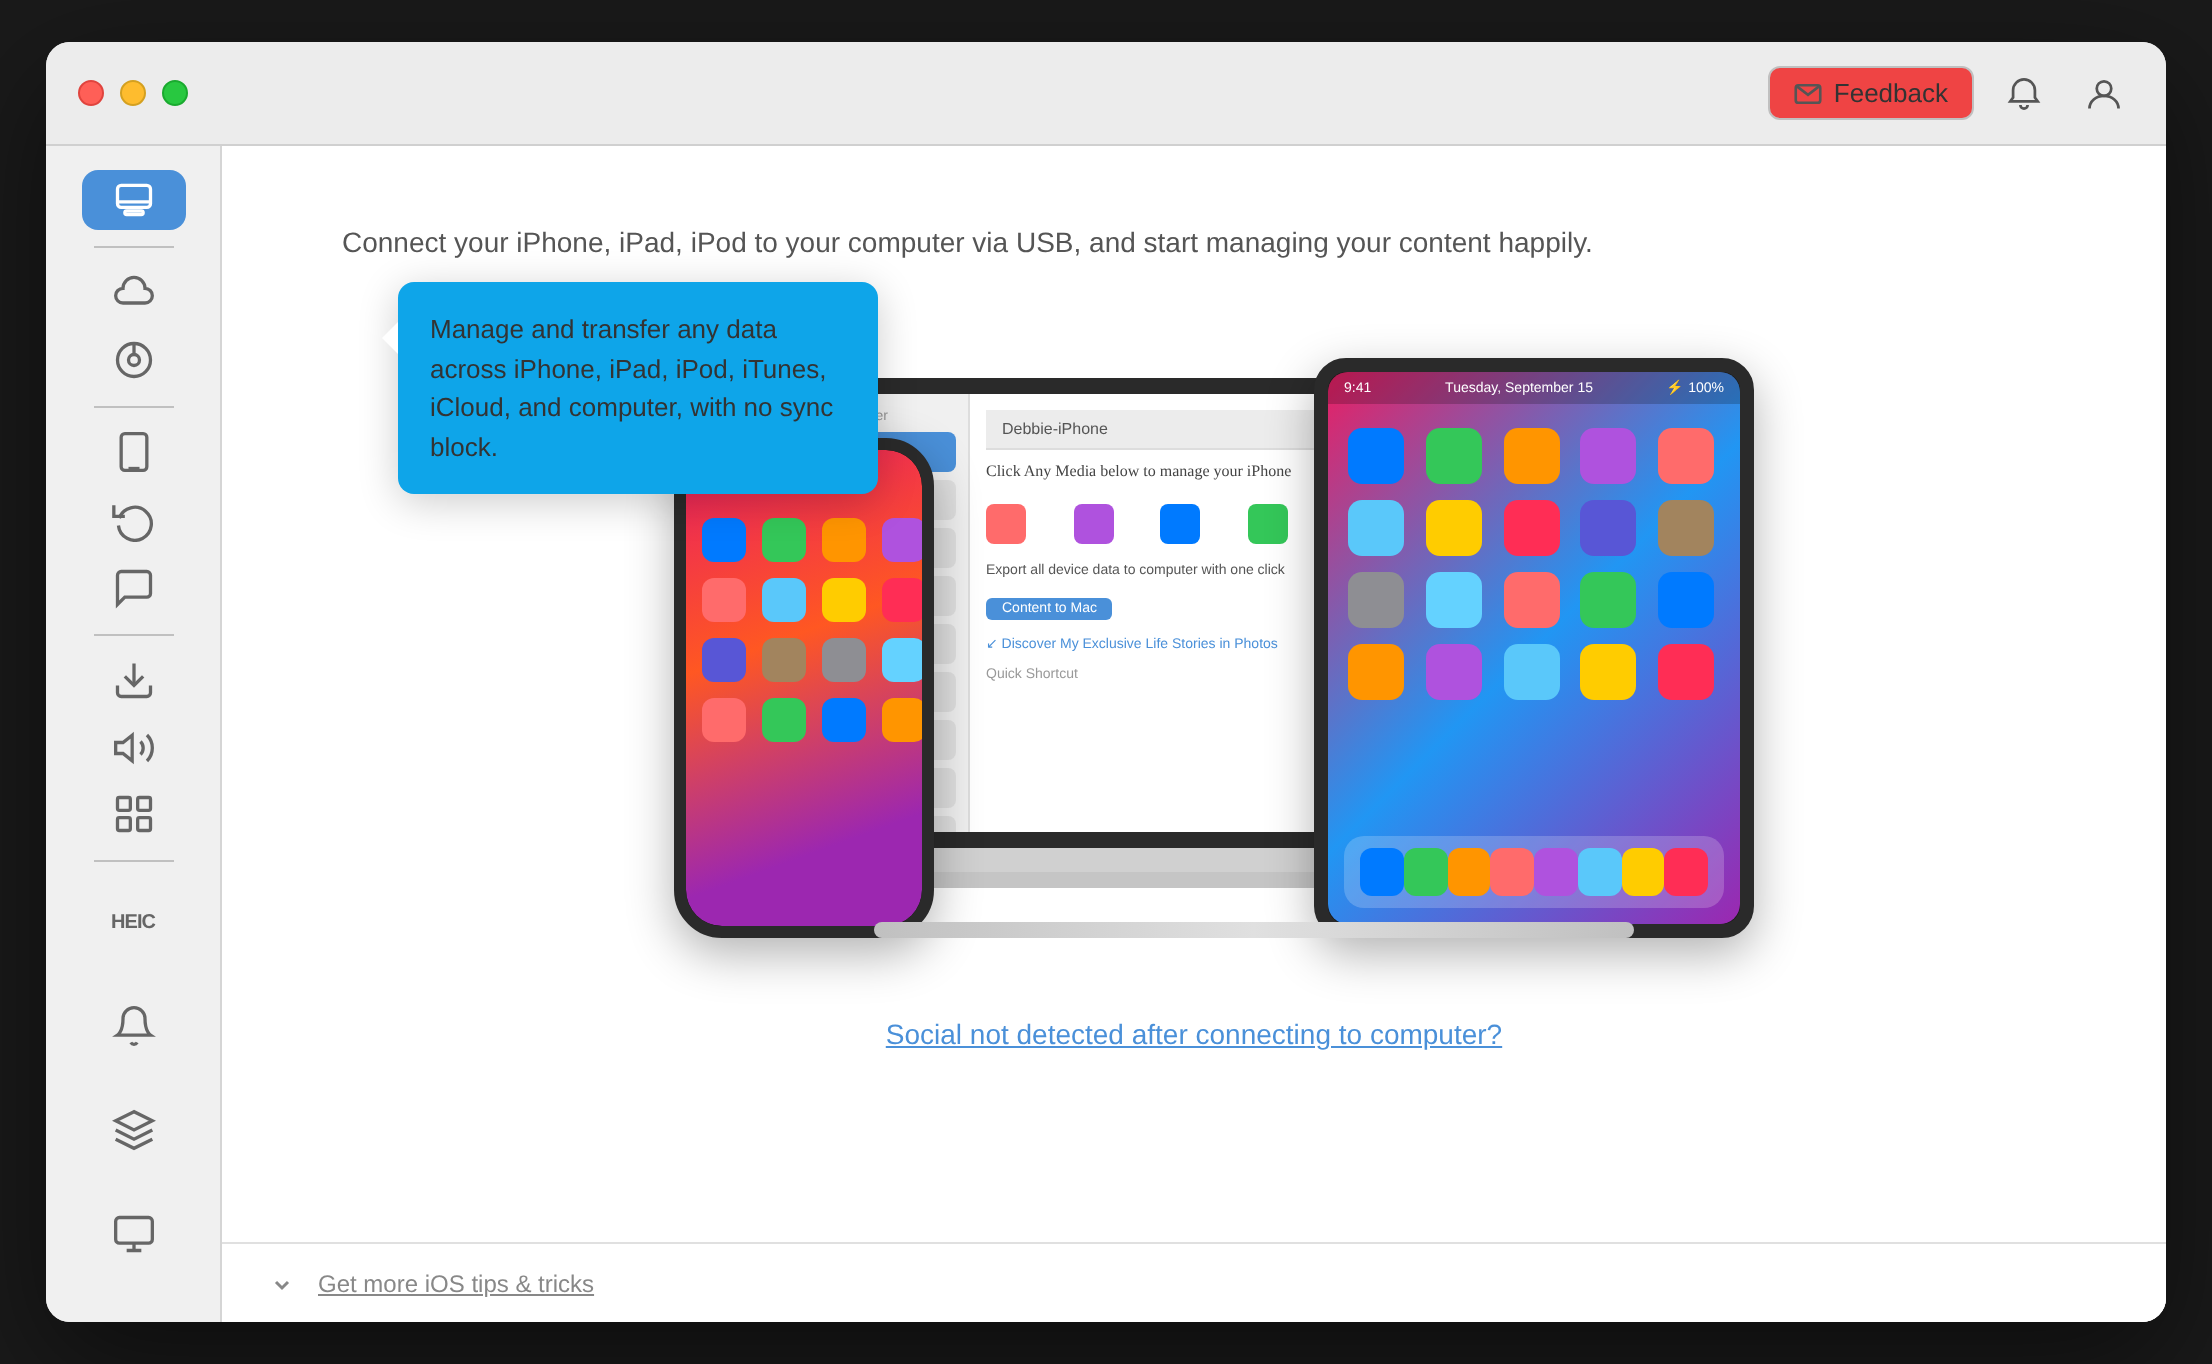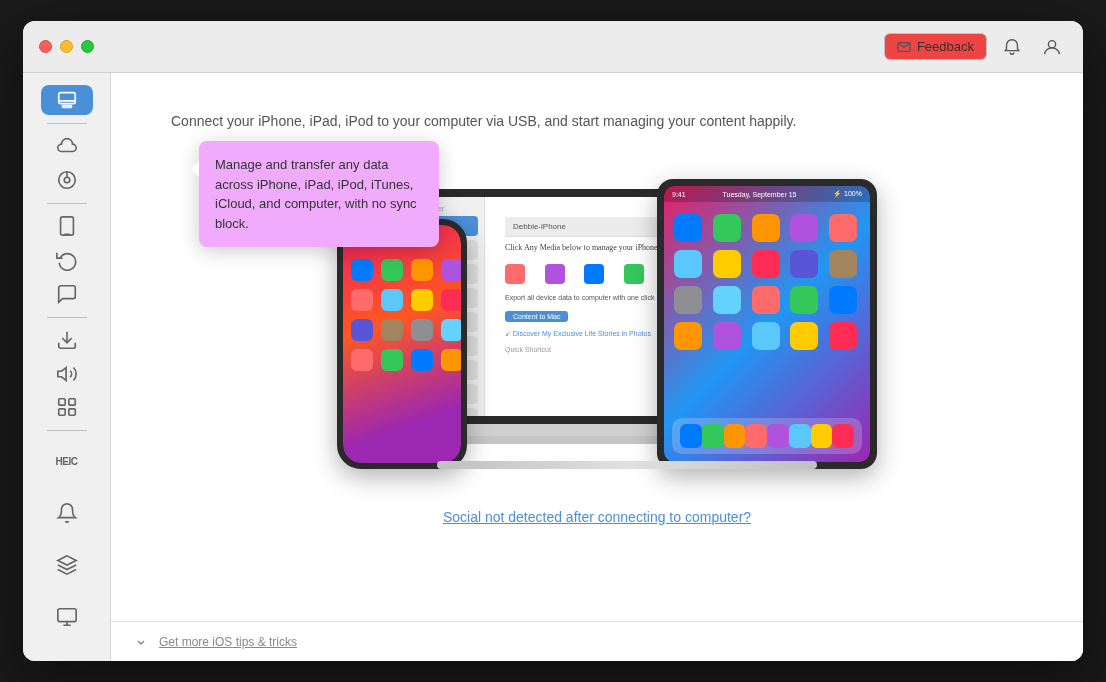--- a/index.html
+++ b/index.html
@@ -203,21 +203,21 @@
       align-items: center;
       padding: 0 4px;
       color: #444;
     }
     .mac-sidebar-item.selected {
       background: #4a90d9;
       color: white;
     }
     .mac-main {
       flex: 1;
-      padding: 20px;
+      padding: 8px;
       background: white;
     }
     .mac-header-bar {
       height: 20px;
       background: #ececec;
       border-bottom: 1px solid #ddd;
       display: flex;
       align-items: center;
       padding: 0 8px;
       font-size: 8px;
@@ -385,21 +385,21 @@
       text-decoration: underline;
       cursor: pointer;
     }
 
     
     .tooltip-popup {
       position: absolute;
       top: 68px;
       left: 88px;
       width: 240px;
-      background: #f0abfc;
+      background: #0ea5e9;
       border-radius: 8px;
       box-shadow: 0 4px 20px rgba(0,0,0,0.2);
       padding: 14px 16px;
       z-index: 100;
       font-size: 13px;
       color: #333;
       line-height: 1.5;
     }
     .tooltip-popup::before {
       content: '';

